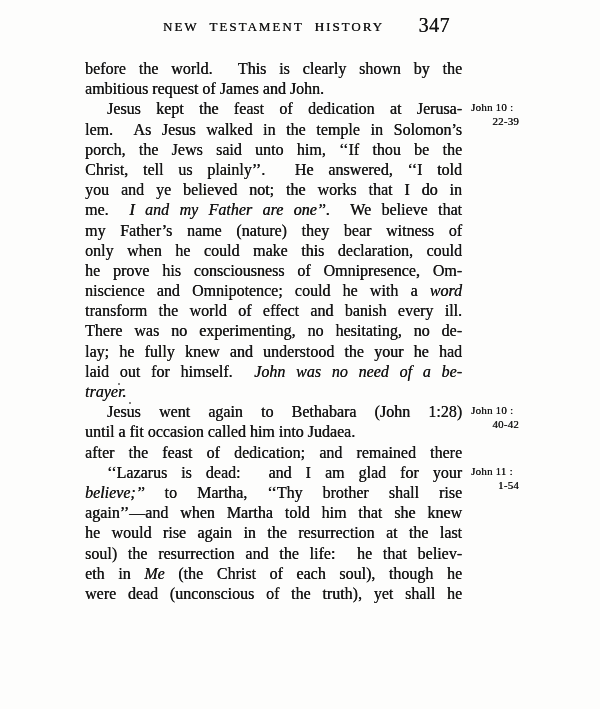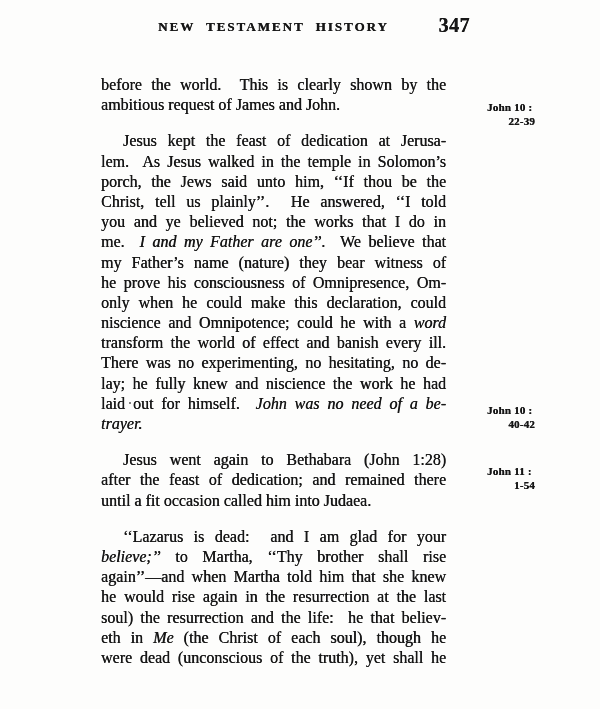--- a/index.html
+++ b/index.html
@@ -13,59 +13,59 @@
     overflow: hidden;
     text-shadow: 0.3px 0 0 currentColor;
   }
   .running-head {
     position: absolute;
     top: 19px;
     left: 85px;
     width: 377px;
     text-align: center;
     font-size: 13px;
-    font-weight: bold;
+    font-weight: normal;
     letter-spacing: 2px;
     word-spacing: 6px;
     white-space: nowrap;
   }
   .page-number {
     position: absolute;
     top: 14px;
-    left: 93px;
+    left: 73px;
     width: 377px;
     text-align: right;
     font-size: 20px;
-    font-weight: bold;
+    font-weight: normal;
     letter-spacing: 0.5px;
   }
   .text-block {
     position: absolute;
     top: 59px;
     left: 85px;
     width: 377px;
     font-size: 16px;
     line-height: 20.2px;
   }
-  .para { margin: 16px; }
+  .para { margin: 0; }
   .line {
     height: 20.2px;
     text-align: justify;
     text-align-last: justify;
     white-space: pre-wrap;
   }
   .line.noj { text-align-last: left; }
   .line.indent { padding-left: 22px; }
   .note {
     position: absolute;
-    left: 487px;
+    left: 471px;
     width: 48px;
     font-size: 11px;
     line-height: 13.5px;
-    font-weight: bold;
+    font-weight: normal;
     letter-spacing: 0.2px;
     white-space: nowrap;
   }
   .note .verses { text-align: right; letter-spacing: 0.2px; }
   .speck {
     position: absolute;
     width: 2px;
     height: 2px;
     border-radius: 50%;
     background: #3a3a3a;
@@ -84,33 +84,33 @@
         <div class="line noj">ambitious request of James and John.</div>
       </div>
       <div class="para">
         <div class="line indent">Jesus kept the feast of dedication at Jerusa-</div>
         <div class="line">lem.  As Jesus walked in the temple in Solomon’s</div>
         <div class="line">porch, the Jews said unto him, ‘‘If thou be the</div>
         <div class="line">Christ, tell us plainly’’.  He answered, ‘‘I told</div>
         <div class="line">you and ye believed not; the works that I do in</div>
         <div class="line">me.  <i>I and my Father are one’’</i>.  We believe that</div>
         <div class="line">my Father’s name (nature) they bear witness of</div>
+        <div class="line">only when he could make this declaration, could</div>
         <div class="line">he prove his consciousness of Omnipresence, Om-</div>
-        <div class="line">only when he could make this declaration, could</div>
         <div class="line">niscience and Omnipotence; could he with a <i>word</i></div>
         <div class="line">transform the world of effect and banish every ill.</div>
         <div class="line">There was no experimenting, no hesitating, no de-</div>
-        <div class="line">lay; he fully knew and niscience the work he had</div>
+        <div class="line">lay; he fully knew and understood the your he had</div>
         <div class="line">laid out for himself.  <i>John was no need of a be-</i></div>
         <div class="line noj"><i>trayer.</i></div>
       </div>
       <div class="para">
         <div class="line indent">Jesus went again to Bethabara (John 1:28)</div>
+        <div class="line noj">until a fit occasion called him into Judaea.</div>
         <div class="line">after the feast of dedication; and remained there</div>
-        <div class="line noj">until a fit occasion called him into Judaea.</div>
       </div>
       <div class="para">
         <div class="line indent">‘‘Lazarus is dead:  and I am glad for your</div>
         <div class="line"><i>believe;’’</i> to Martha, ‘‘Thy brother shall rise</div>
         <div class="line">again’’—and when Martha told him that she knew</div>
         <div class="line">he would rise again in the resurrection at the last</div>
         <div class="line">soul) the resurrection and the life:  he that believ-</div>
         <div class="line">eth in <i>Me</i> (the Christ of each soul), though he</div>
         <div class="line">were dead (unconscious of the truth), yet shall he</div>
       </div>

